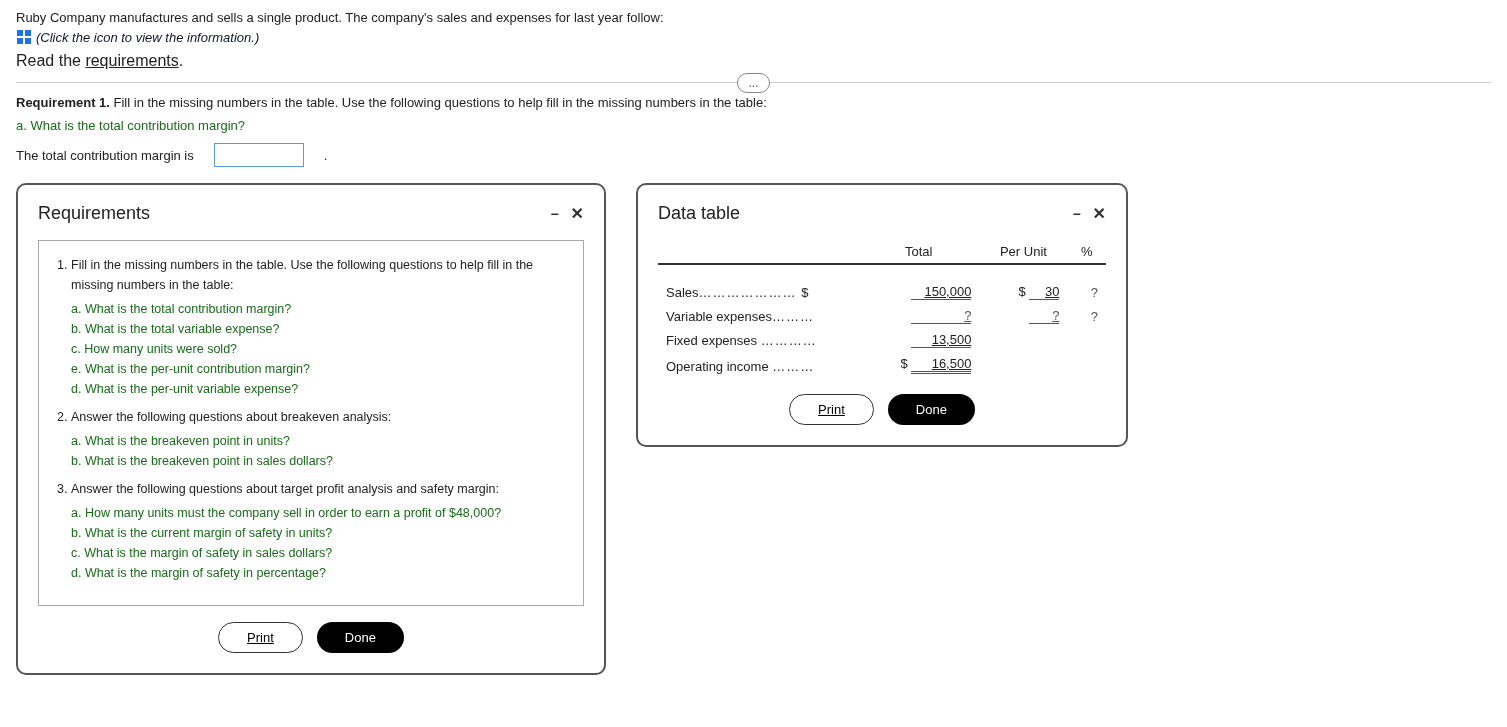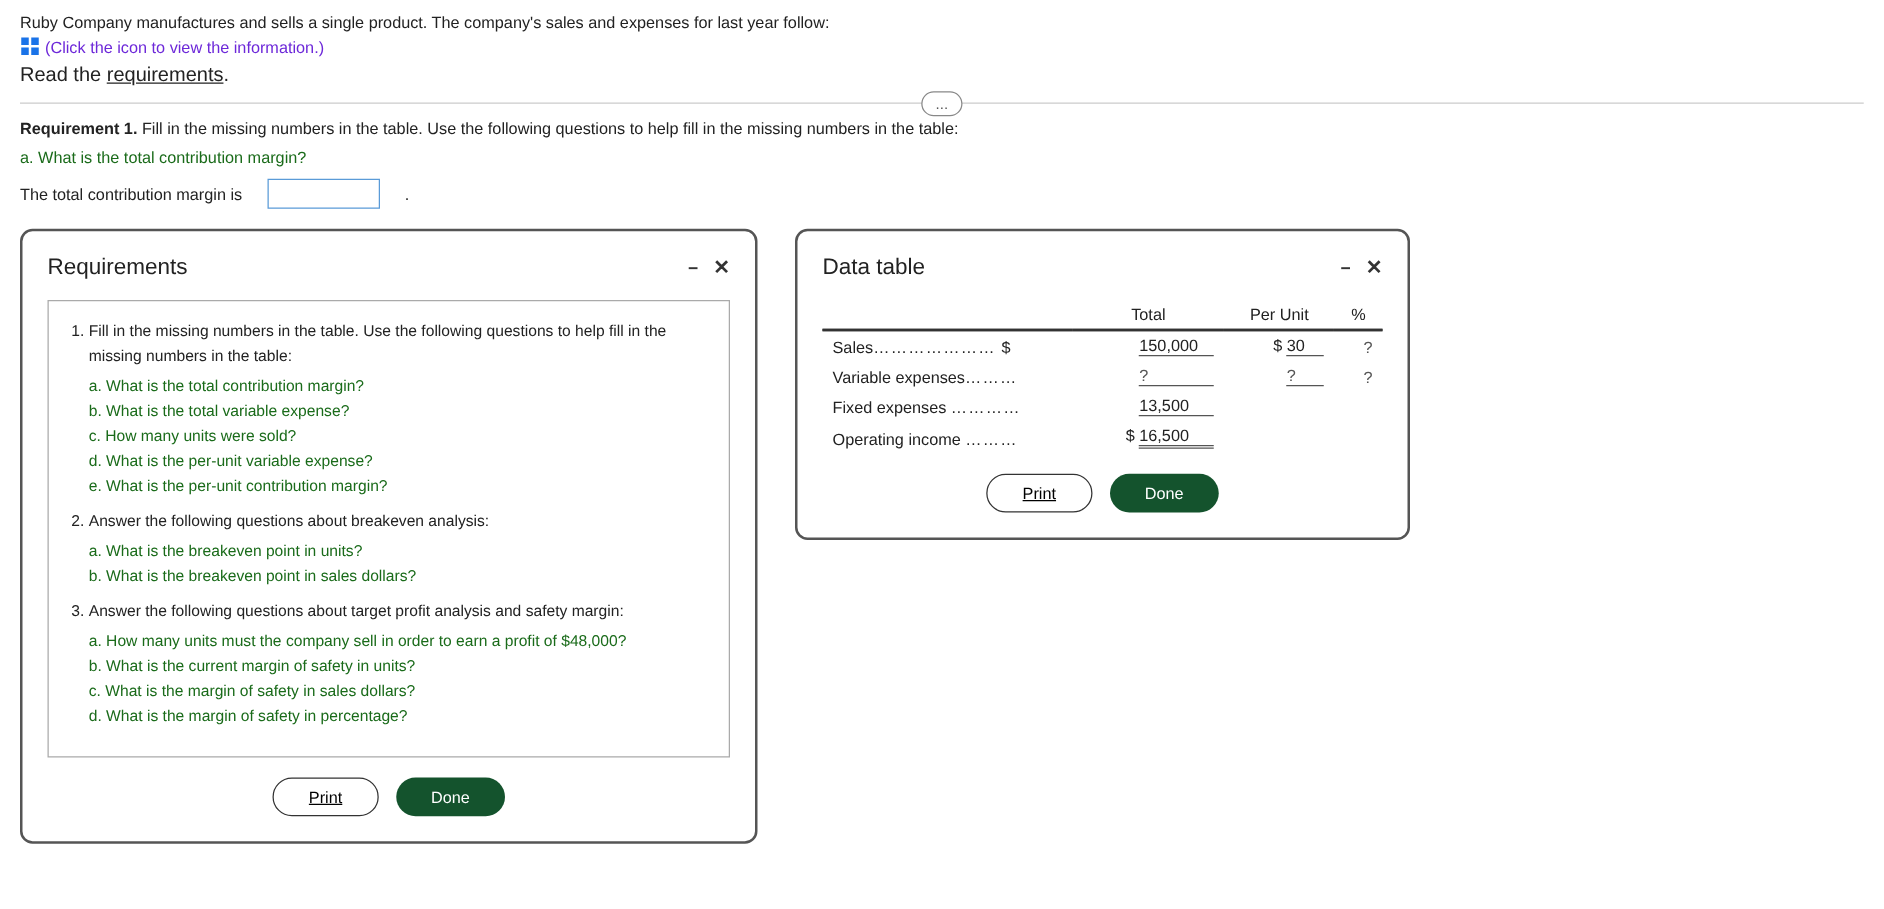--- a/index.html
+++ b/index.html
@@ -4,21 +4,21 @@
   <style>
     * { box-sizing: border-box; margin: 0; padding: 0; }
     body {
       font-family: Arial, sans-serif;
       font-size: 13px;
       background: #fff;
       color: #222;
       padding: 10px 16px;
     }
     .top-text { font-size: 13px; margin-bottom: 4px; }
-    .icon-link { color: #6d28d9; cursor: pointer; display: inline-flex; align-items: center; gap: 4px; }
+    .icon-link { color: #0f172a; cursor: pointer; display: inline-flex; align-items: center; gap: 4px; font-style: italic; }
     .icon-link svg { width: 16px; height: 16px; }
     .read-req { font-size: 16px; margin-bottom: 4px; }
     .read-req a { color: #222; text-decoration: underline; }
     .divider-row {
       display: flex;
       align-items: center;
       justify-content: center;
       margin: 12px 0;
       border-top: 1px solid #ccc;
       position: relative;
@@ -119,21 +119,22 @@
     .data-table td {
       padding: 4px 8px;
       vertical-align: bottom;
     }
     .data-table td:first-child { text-align: left; }
     .data-table td:not(:first-child) { text-align: right; }
     .data-table .underline-cell {
       border-bottom: 1px solid #555;
       min-width: 60px;
       display: inline-block;
-      text-align: left;
+      text-align: right;
+      text-decoration: underline;
     }
     .data-table .double-underline {
       border-bottom: 3px double #555;
     }
     .top-border-row td { border-top: 2px solid #333; }
 
     .modal-footer {
       display: flex;
       justify-content: center;
       gap: 14px;
@@ -144,21 +145,21 @@
       border-radius: 20px;
       background: #fff;
       padding: 7px 28px;
       font-size: 13px;
       cursor: pointer;
       text-decoration: underline;
     }
     .btn-done {
       border: none;
       border-radius: 20px;
-      background: #14532d;
+      background: #000000;
       color: #fff;
       padding: 7px 28px;
       font-size: 13px;
       cursor: pointer;
     }
 
     .dots { color: #222; letter-spacing: 1px; }
     .qmark { color: #555; }
   </style>
 </head>
@@ -206,22 +207,22 @@
       </div>
     </div>
     <div class="req-box">
       <ol>
         <li>
           <span class="req-title">Fill in the missing numbers in the table. Use the following questions to help fill in the missing numbers in the table:</span>
           <ul class="sub-list">
             <li class="link-blue">a. What is the total contribution margin?</li>
             <li class="link-blue">b. What is the total variable expense?</li>
             <li class="link-blue">c. How many units were sold?</li>
+            <li class="link-blue">e. What is the per-unit contribution margin?</li>
             <li class="link-blue">d. What is the per-unit variable expense?</li>
-            <li class="link-blue">e. What is the per-unit contribution margin?</li>
           </ul>
         </li>
         <li>
           <span class="req-title">Answer the following questions about breakeven analysis:</span>
           <ul class="sub-list">
             <li class="link-blue">a. What is the breakeven point in units?</li>
             <li class="link-blue">b. What is the breakeven point in sales dollars?</li>
           </ul>
         </li>
         <li>
@@ -257,21 +258,21 @@
           <th>Total</th>
           <th>Per Unit</th>
           <th>%</th>
         </tr>
       </thead>
       <tbody>
 
         <tr>
           <td>Sales<span class="dots">………………… $</span></td>
           <td><span class="underline-cell">150,000</span></td>
-          <td>$ <span class="underline-cell" style="min-width:30px;">30</span></td>
+          <td>$ <span class="underline-cell" style="min-width:30px;margin-top:15px;">30</span></td>
           <td><span class="qmark">?</span></td>
         </tr>
 
         <tr>
           <td>Variable expenses<span class="dots">………</span></td>
           <td><span class="qmark underline-cell">?</span></td>
           <td><span class="qmark underline-cell" style="min-width:30px;">?</span></td>
           <td><span class="qmark">?</span></td>
         </tr>
 

